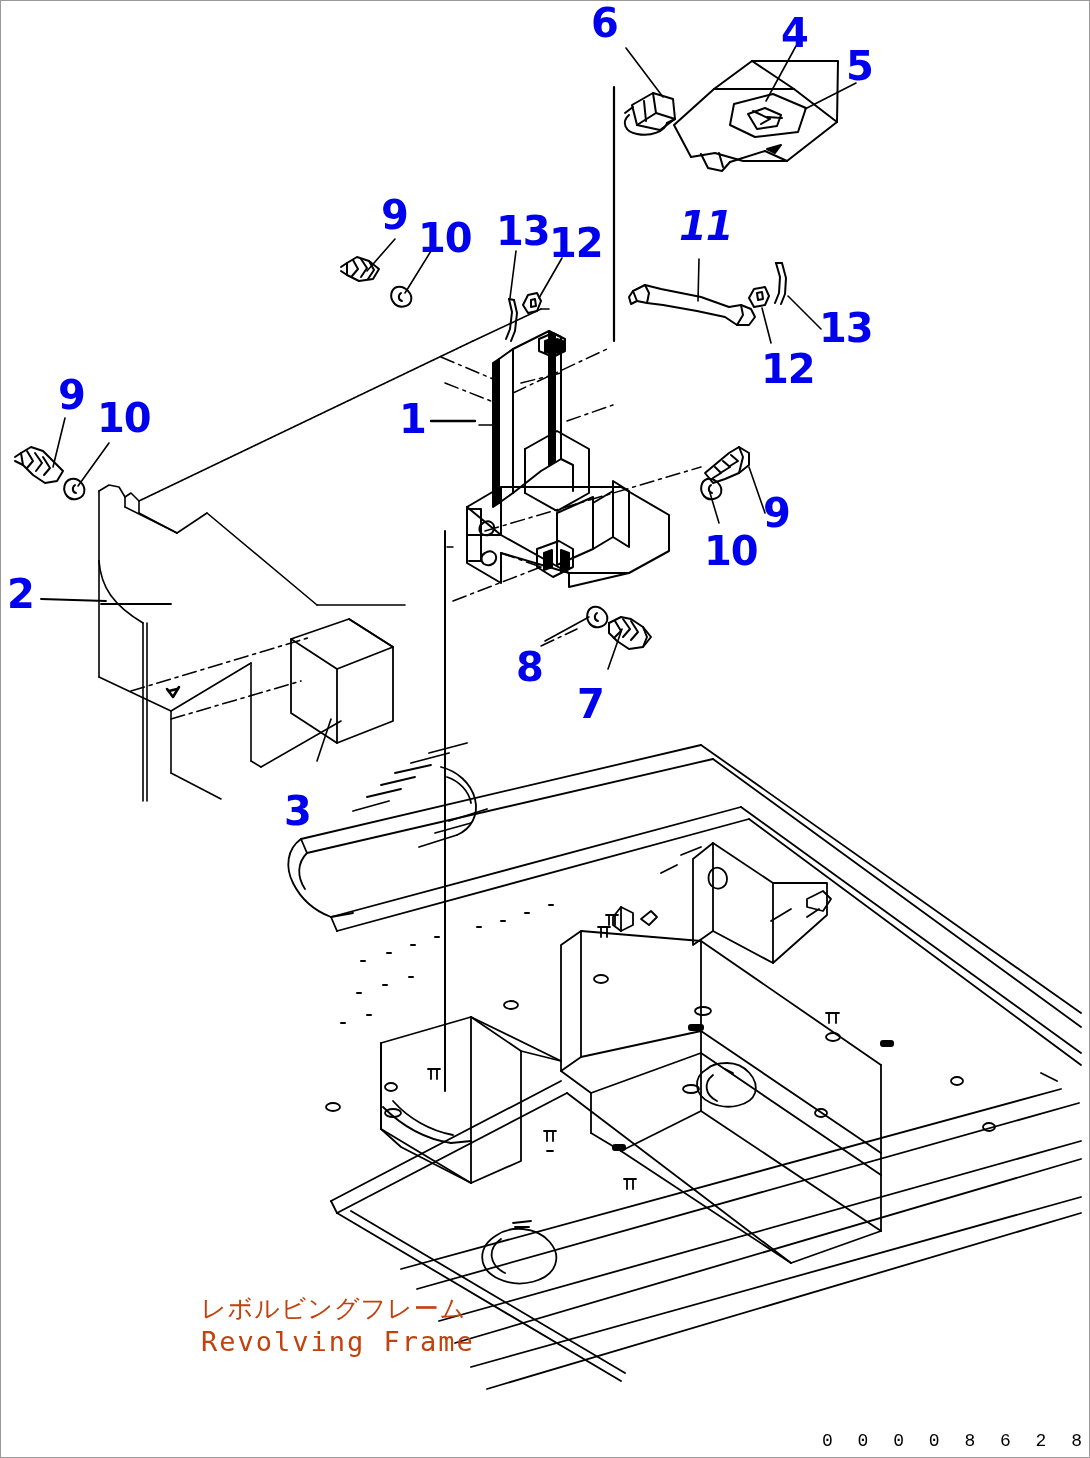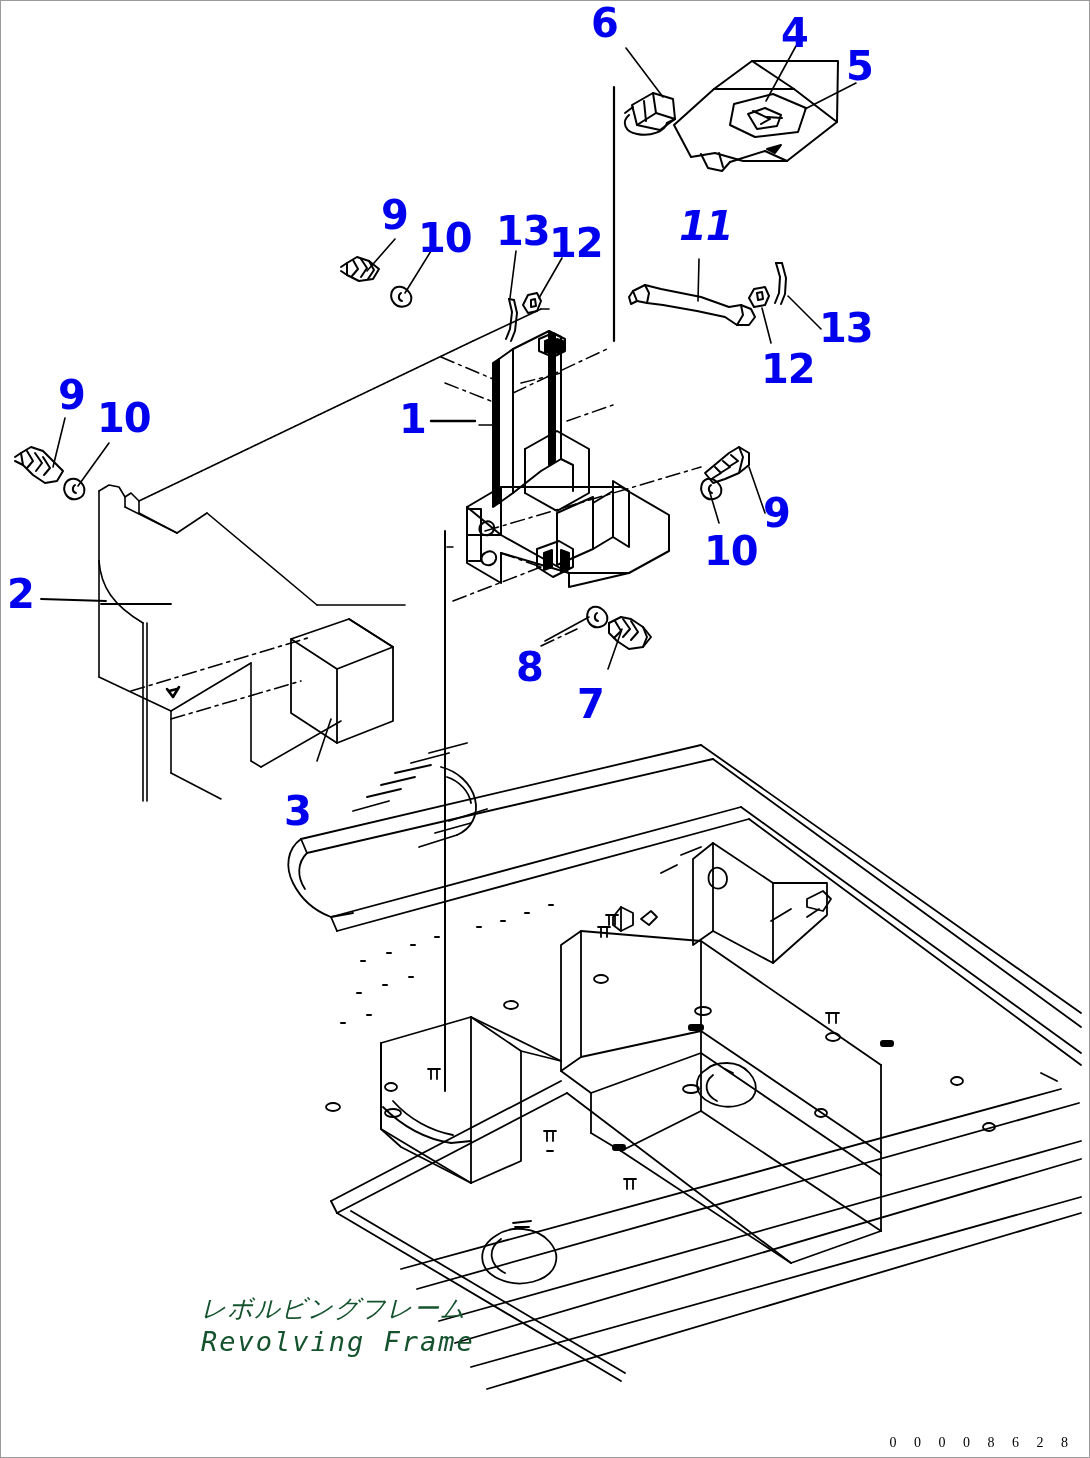--- a/index.html
+++ b/index.html
@@ -19,36 +19,35 @@
     font-family:"DejaVu Sans",sans-serif;
     font-weight:bold;
     font-size:40px;
     line-height:1;
     letter-spacing:-1px;
     white-space:nowrap;
     user-select:none;
   }
   .caption{
     position:absolute;
-    color:#14532d;
+    color:#c2410c;
     font-family:"DejaVu Sans Mono","Liberation Mono",monospace;
     font-size:27px;
     letter-spacing:2px;
     white-space:nowrap;
     line-height:1.28;
-    font-style:italic;
   }
   .caption .jp{display:block;font-family:"DejaVu Sans",sans-serif;font-size:25px;letter-spacing:1px;}
   .caption .en{display:block;text-align:center;}
   .serial{
     position:absolute;
-    right:14px;bottom:6px;
+    right:0;bottom:6px;
     color:#000000;
-    font-family:Liberation Serif, serif;
-    font-size:14px;
+    font-family:Liberation Mono, monospace;
+    font-size:18px;
     letter-spacing:7px;
     white-space:nowrap;
   }
 </style>
 </head>
 <body>
 
 <div id="page">
 
   <svg id="art" viewBox="0 0 1090 1458" xmlns="http://www.w3.org/2000/svg">

